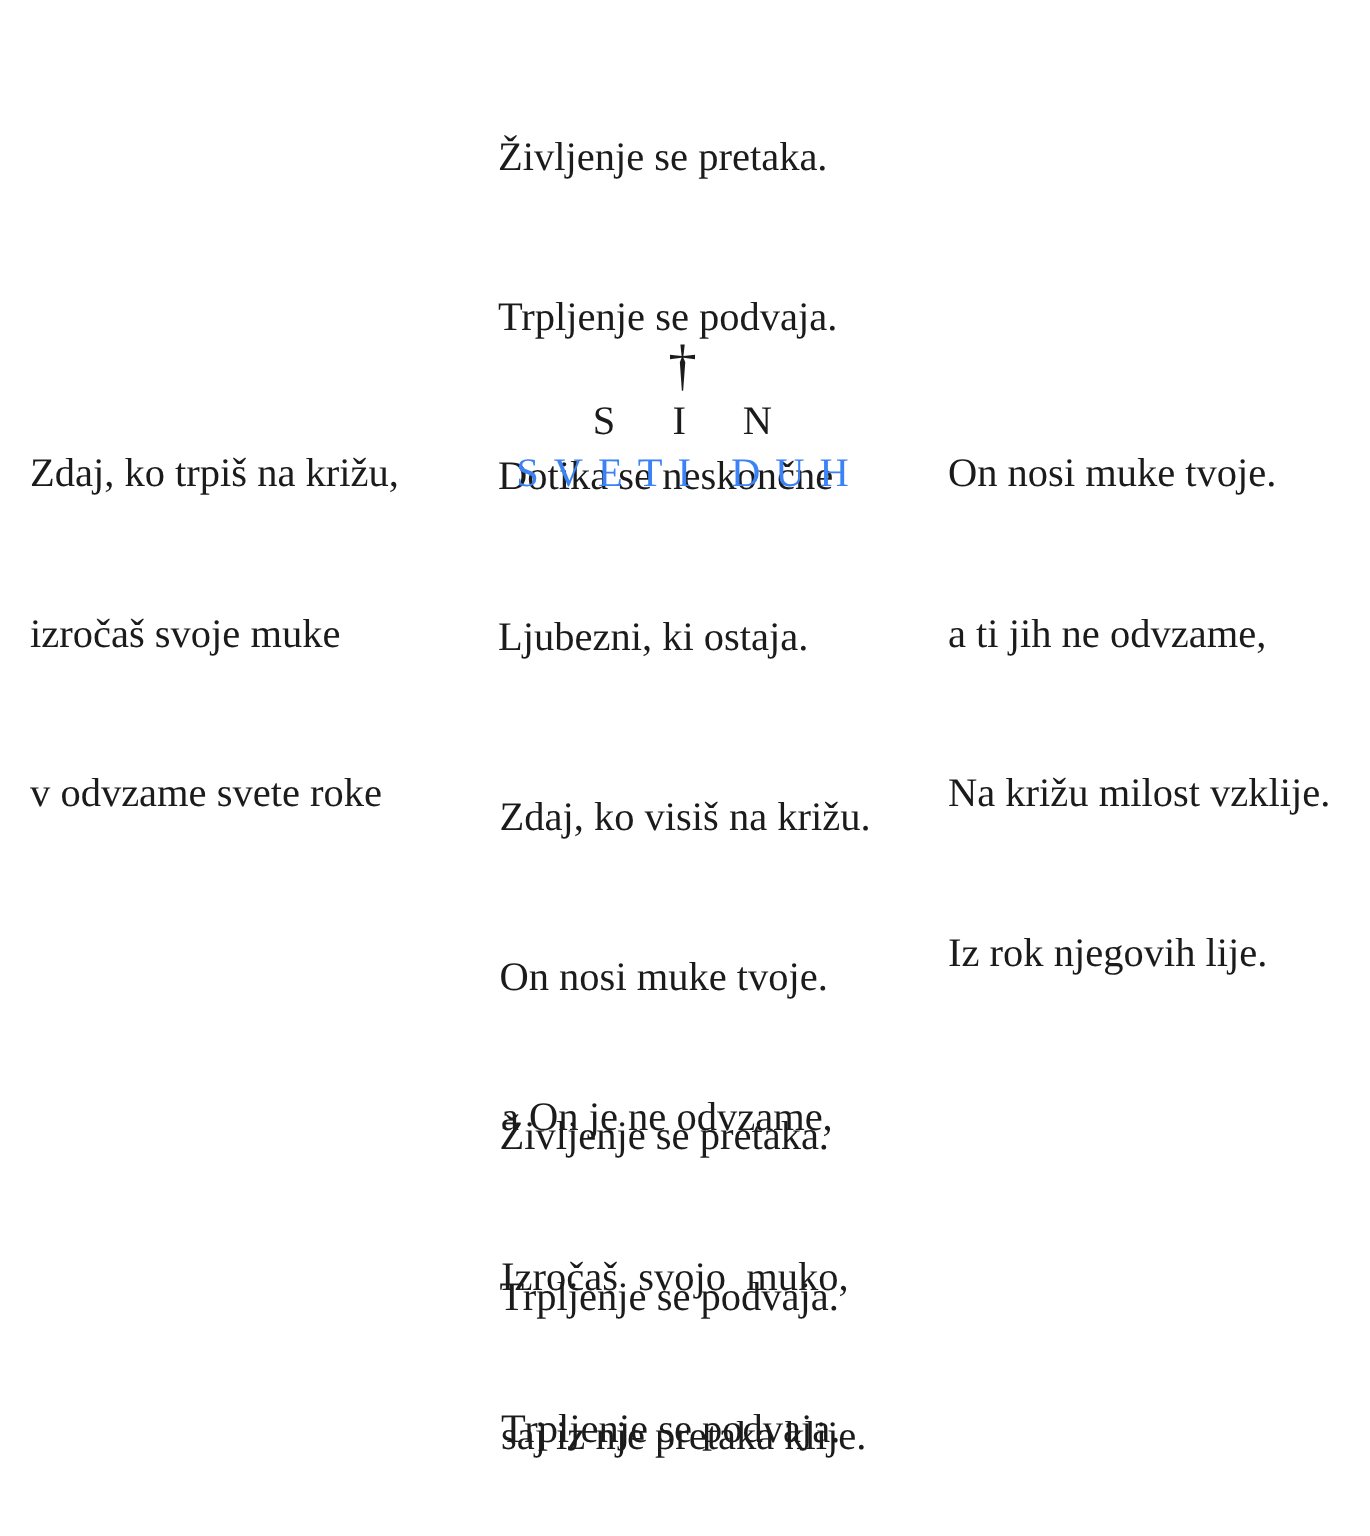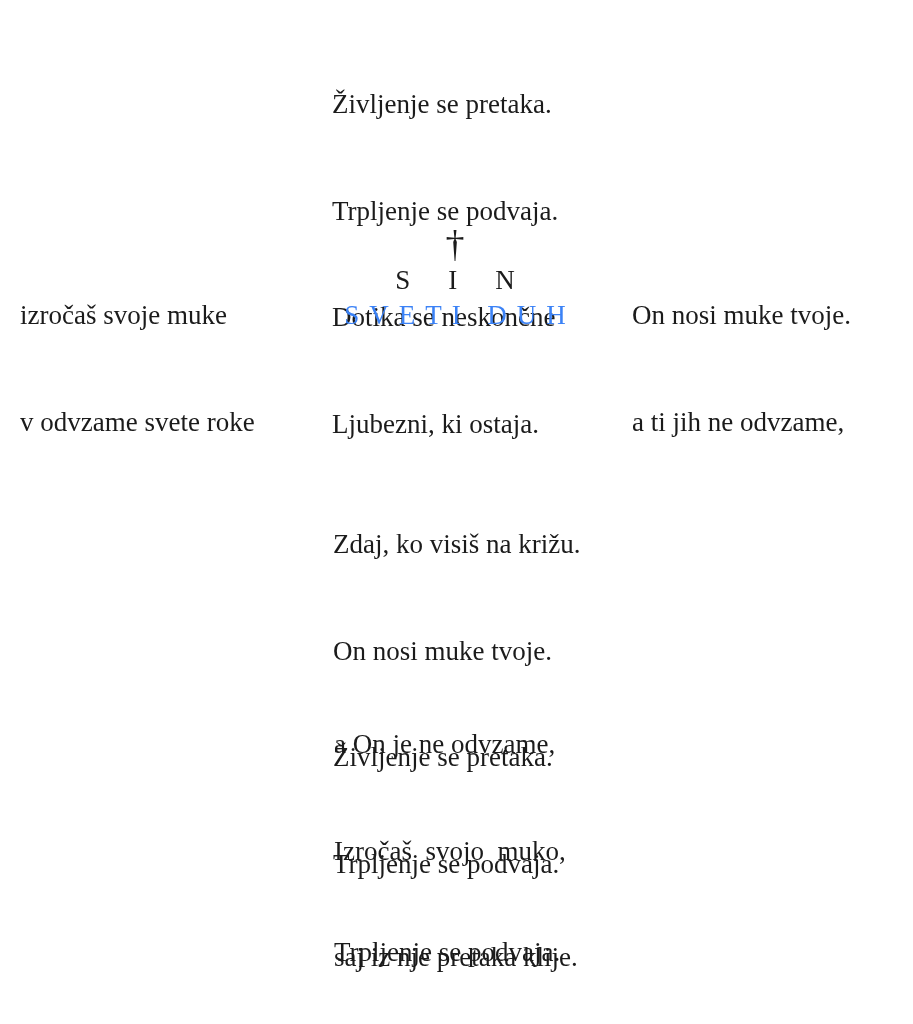--- a/index.html
+++ b/index.html
@@ -63,33 +63,36 @@
 <body>
 
 <div class="stanza stanza-top">
   <div class="line">Življenje se pretaka.</div>
   <div class="line">Trpljenje se podvaja.</div>
   <div class="line">Dotika se neskončne</div>
   <div class="line">Ljubezni, ki ostaja.</div>
 </div>
 
 <div class="stanza stanza-left">
+  <div class="line">Zdaj, ko trpiš na križu,</div>
   <div class="line">izročaš svoje muke</div>
   <div class="line">v odvzame svete roke</div>
 </div>
 
 <div class="trinity">
   <div class="line cross-line">†</div>
   <div class="line son-line">SIN</div>
   <div class="line spirit-line">SVETI DUH</div>
 </div>
 
 <div class="stanza stanza-right">
   <div class="line">On nosi muke tvoje.</div>
   <div class="line">a ti jih ne odvzame,</div>
+  <div class="line">Na križu milost vzklije.</div>
+  <div class="line">Iz rok njegovih lije.</div>
 </div>
 
 <div class="stanza stanza-4">
   <div class="line">Zdaj, ko visiš na križu.</div>
   <div class="line">On nosi muke tvoje.</div>
   <div class="line">Življenje se pretaka.</div>
   <div class="line">Trpljenje se podvaja.</div>
 </div>
 
 <div class="stanza stanza-5">

